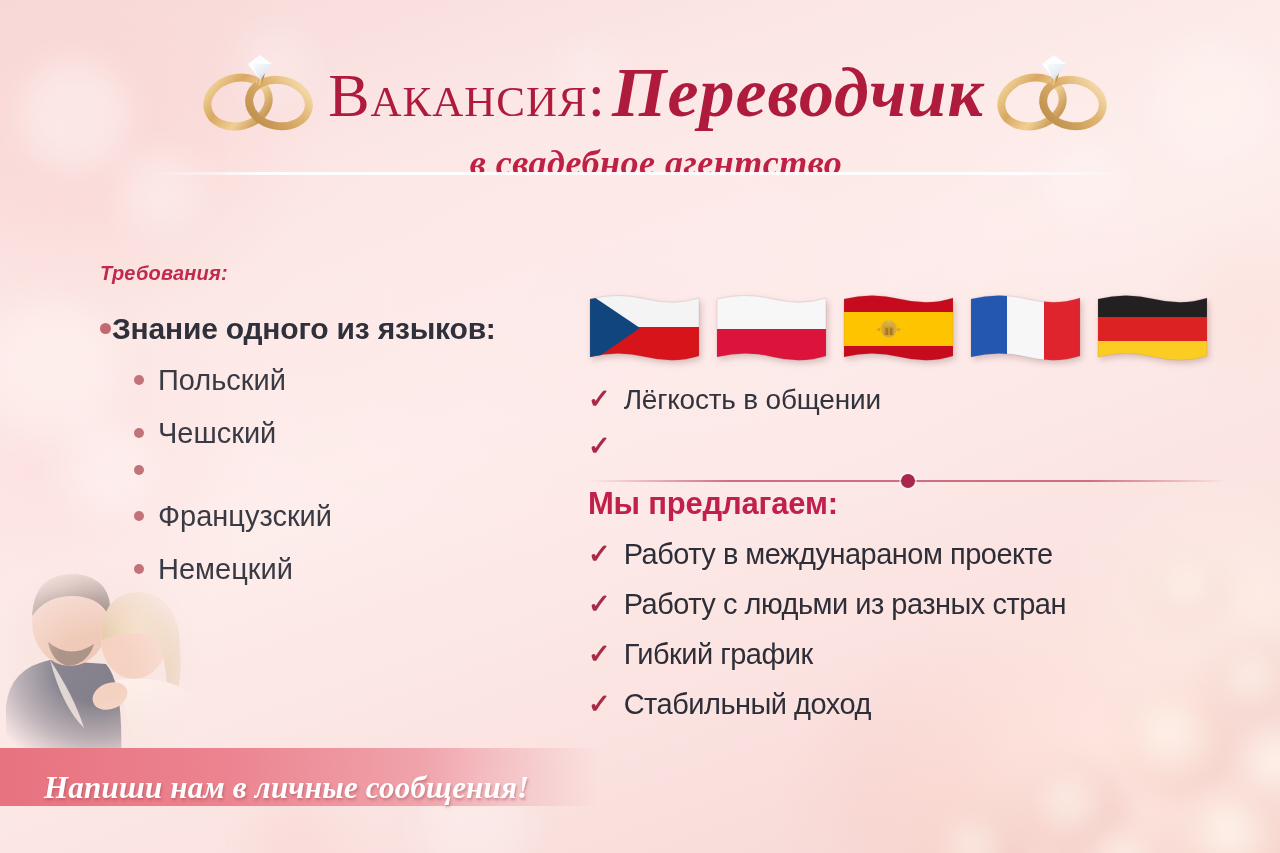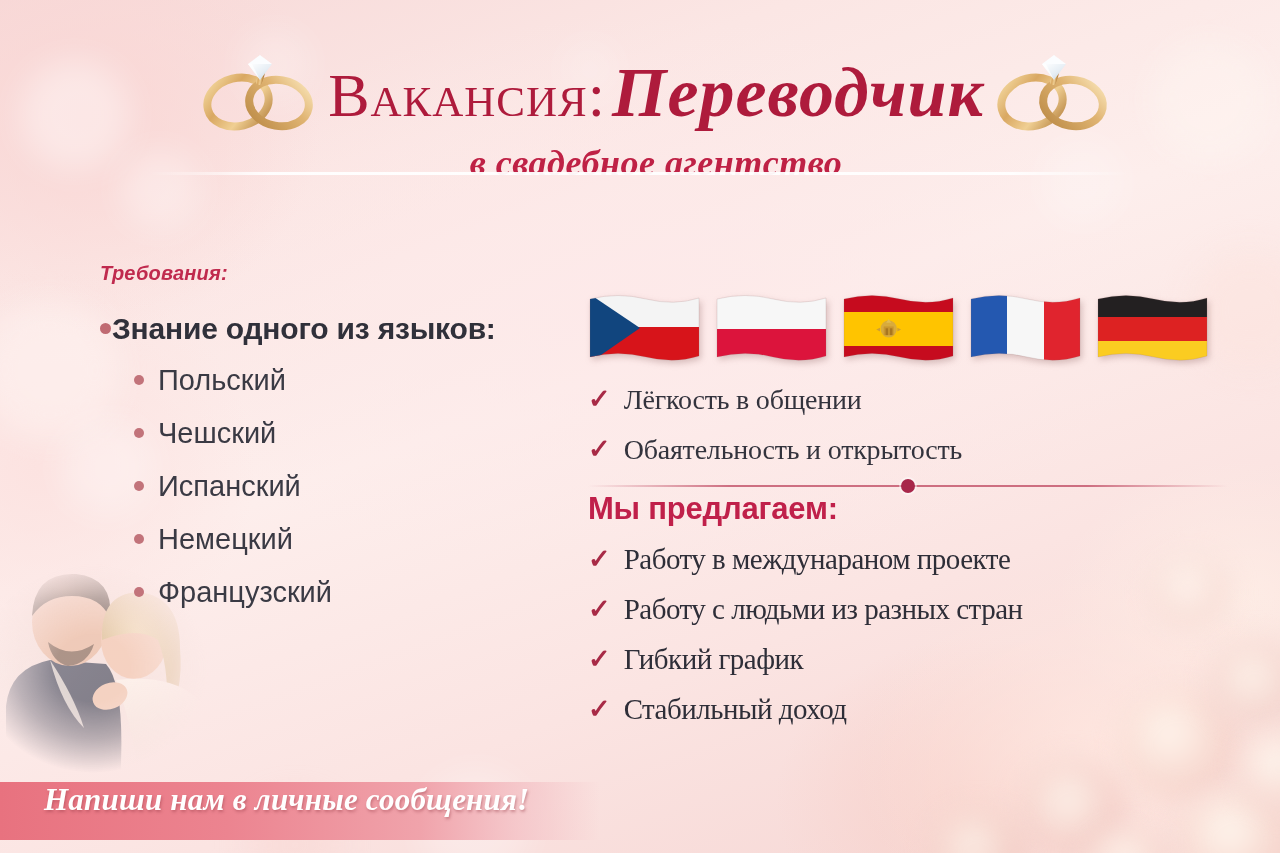--- a/index.html
+++ b/index.html
@@ -77,21 +77,21 @@
   .lang-list .txt { font-size:29px; font-weight:400; color:#3a3a44; }
 
   
   #right-col { position:absolute; left:588px; top:284px; width:660px; }
   #flag-row { display:flex; gap:14px; align-items:flex-end; height:80px; }
   .flag { width:113px; height:71px; flex:0 0 auto; filter:drop-shadow(2px 3px 3px rgba(120,70,70,.28)); }
 
   .check-list { list-style:none; margin-top:20px; }
   .check-list li { display:flex; align-items:baseline; gap:13px; margin-bottom:18px; }
   .check { color:#a82a46; font-size:27px; font-weight:700; line-height:1; flex:0 0 auto; position:relative; top:-1px; }
-  .check-list .txt { font-size:28px; color:#33333d; font-weight:400; letter-spacing:-.2px;font-family:Liberation Serif, serif;}
+  .check-list .txt { font-size:28px; color:#33333d; font-weight:400; letter-spacing:-.2px;}
 
   #mid-divider { position:relative; height:3px; margin:14px 0 4px 0; width:640px; }
   #mid-divider .bar {
     position:absolute; left:0; top:1px; width:640px; height:2px;
     background:linear-gradient(90deg, rgba(200,110,125,0) 0%, rgba(190,70,95,.75) 22%, rgba(190,70,95,.75) 78%, rgba(200,110,125,0) 100%);
   }
   #mid-divider .pip {
     position:absolute; left:50%; top:-5px; margin-left:-7px;
     width:14px; height:14px; border-radius:50%;
     background:#a8274a; box-shadow:0 0 0 2px rgba(255,255,255,.45);
@@ -102,21 +102,21 @@
     font-weight:700; font-size:31px; color:#c0204a; letter-spacing:-.2px;
   }
   #offer-list { list-style:none; margin-top:16px; }
   #offer-list li { display:flex; align-items:baseline; gap:13px; margin-bottom:17px; }
   #offer-list .txt { font-size:29px; color:#2e2e38; font-weight:400; letter-spacing:-.5px; }
 
   
   #cta-banner {
     position:absolute; left:0; top:748px; width:600px; height:58px;
     background:linear-gradient(90deg,#e8727f 0%, #ec8490 38%, #f0a3ab 70%, rgba(243,190,195,.55) 90%, rgba(245,210,212,0) 100%);
-    display:flex; align-items:flex-start;margin-top:34px;
+    display:flex; align-items:flex-end;
   }
   #cta-text {
     margin-left:44px;
     font-family:"Liberation Serif", serif;
     font-style:italic; font-weight:700; font-size:31px; color:#fff;
     letter-spacing:.2px; text-shadow:1px 2px 3px rgba(150,60,70,.45);
     white-space:nowrap;
   }
 </style>
 </head>
@@ -253,29 +253,28 @@
       <li>
         <span class="dot"></span>
         <span class="txt">Польский</span>
       </li>
       <li>
         <span class="dot"></span>
         <span class="txt">Чешский</span>
       </li>
       <li>
         <span class="dot"></span>
-        <span class="txt">Испанский</span>
+      </li>
+      <li>
+        <span class="dot"></span>
+        <span class="txt">Французский</span>
       </li>
       <li>
         <span class="dot"></span>
         <span class="txt">Немецкий</span>
-      </li>
-      <li>
-        <span class="dot"></span>
-        <span class="txt">Французский</span>
       </li>
     </ul>
   </div>
 
   <div id="right-col">
 
     <div id="flag-row">
 
       <svg class="flag" viewBox="0 0 113 71">
         <defs>
@@ -356,21 +355,20 @@
       </svg>
     </div>
 
     <ul class="check-list">
       <li>
         <span class="check">✓</span>
         <span class="txt">Лёгкость в общении</span>
       </li>
       <li>
         <span class="check">✓</span>
-        <span class="txt">Обаятельность и открытость</span>
       </li>
     </ul>
 
     <div id="mid-divider">
       <div class="bar"></div>
       <div class="pip"></div>
     </div>
 
     <div id="offer-heading">Мы предлагаем:</div>
 

